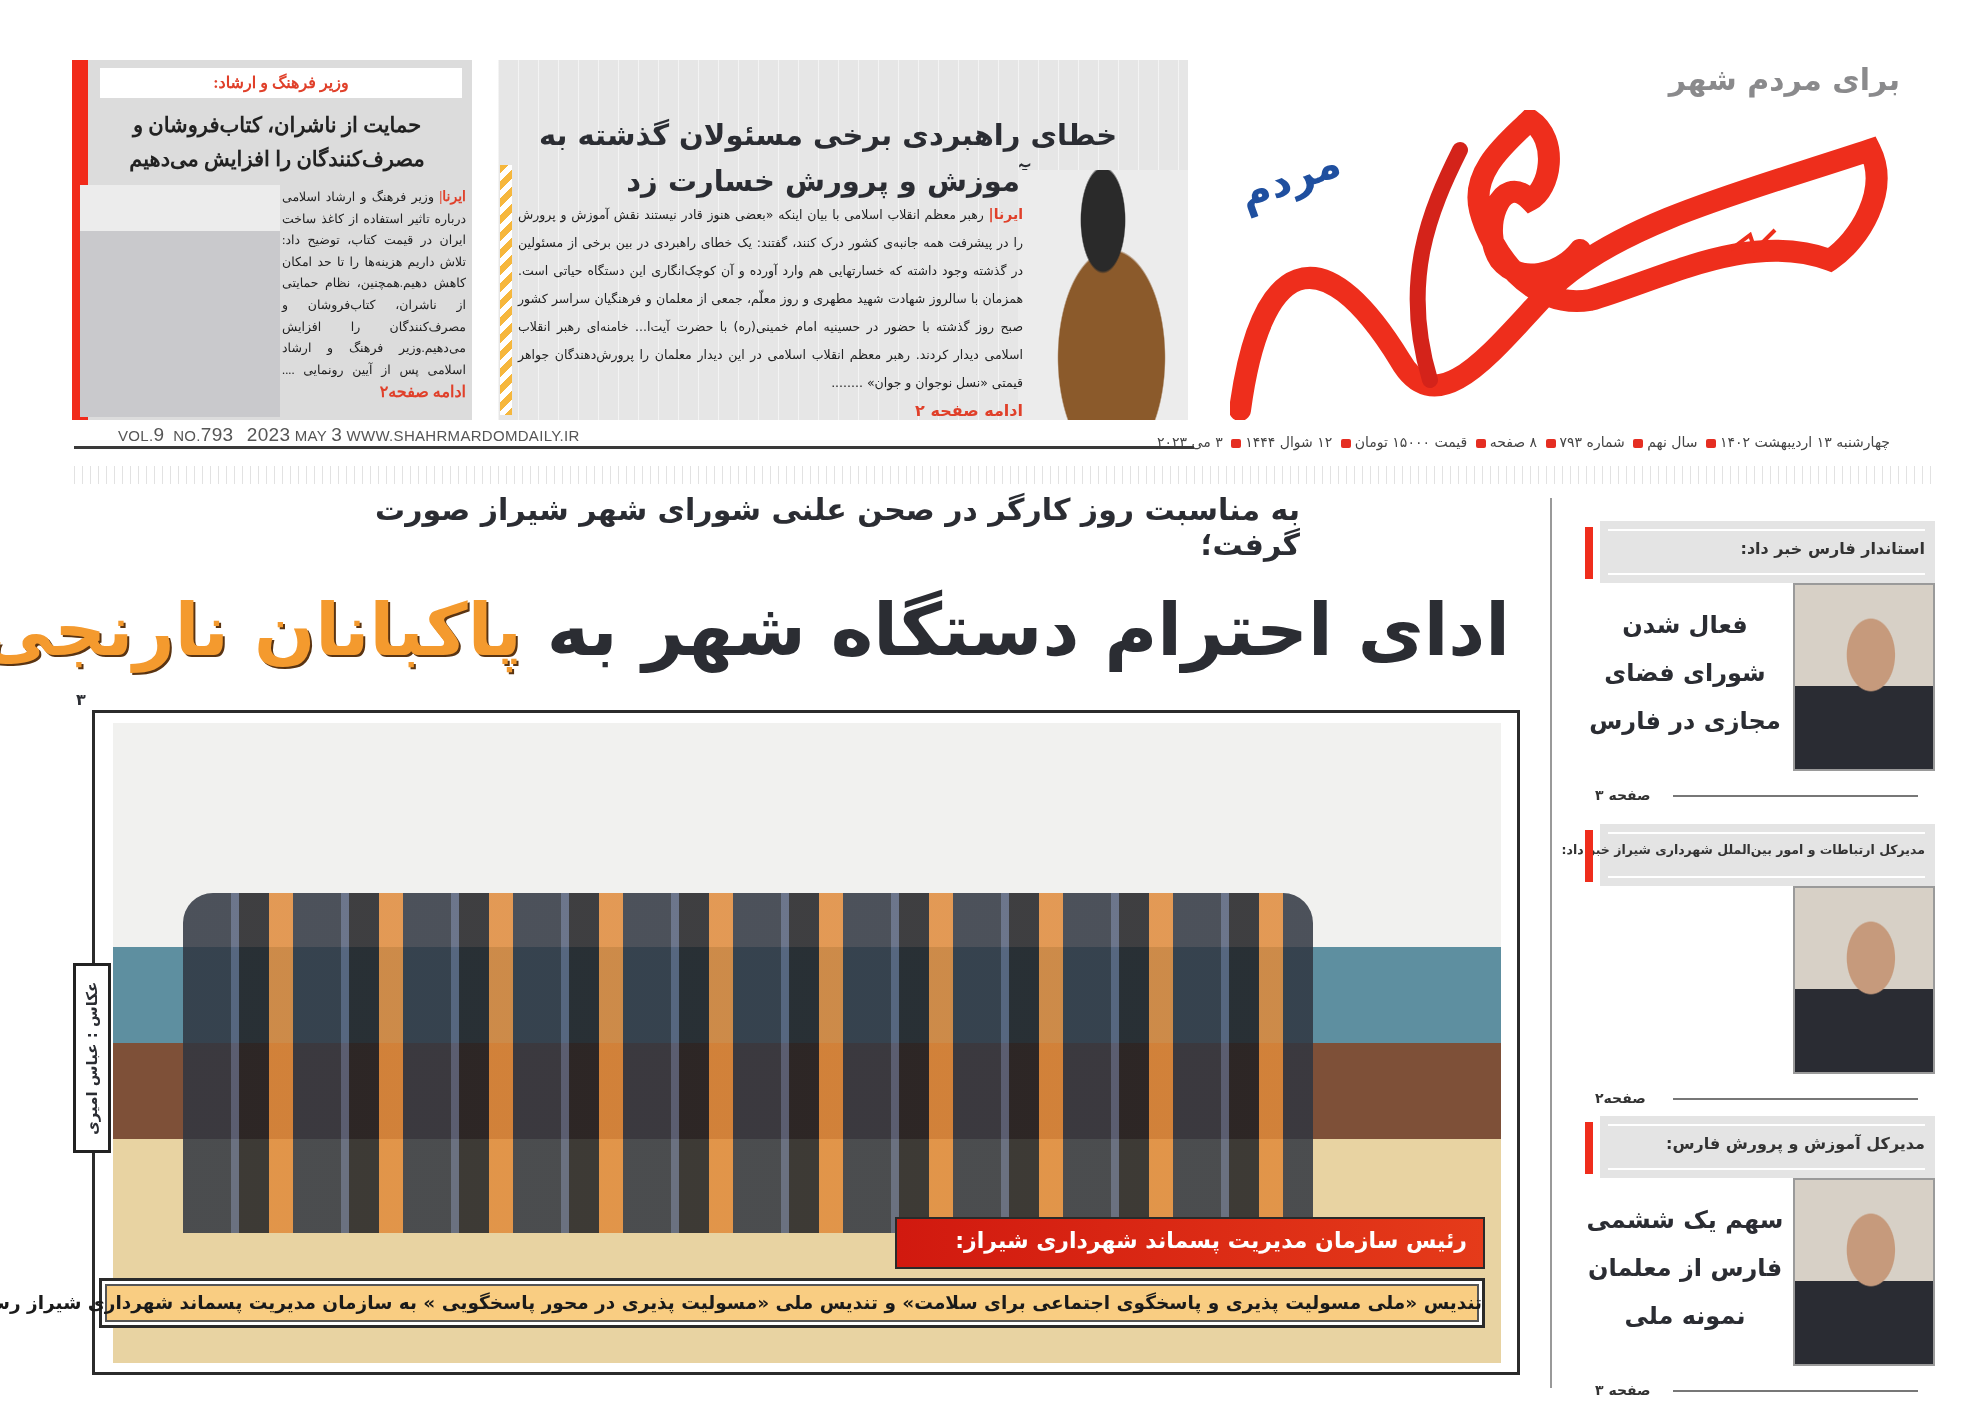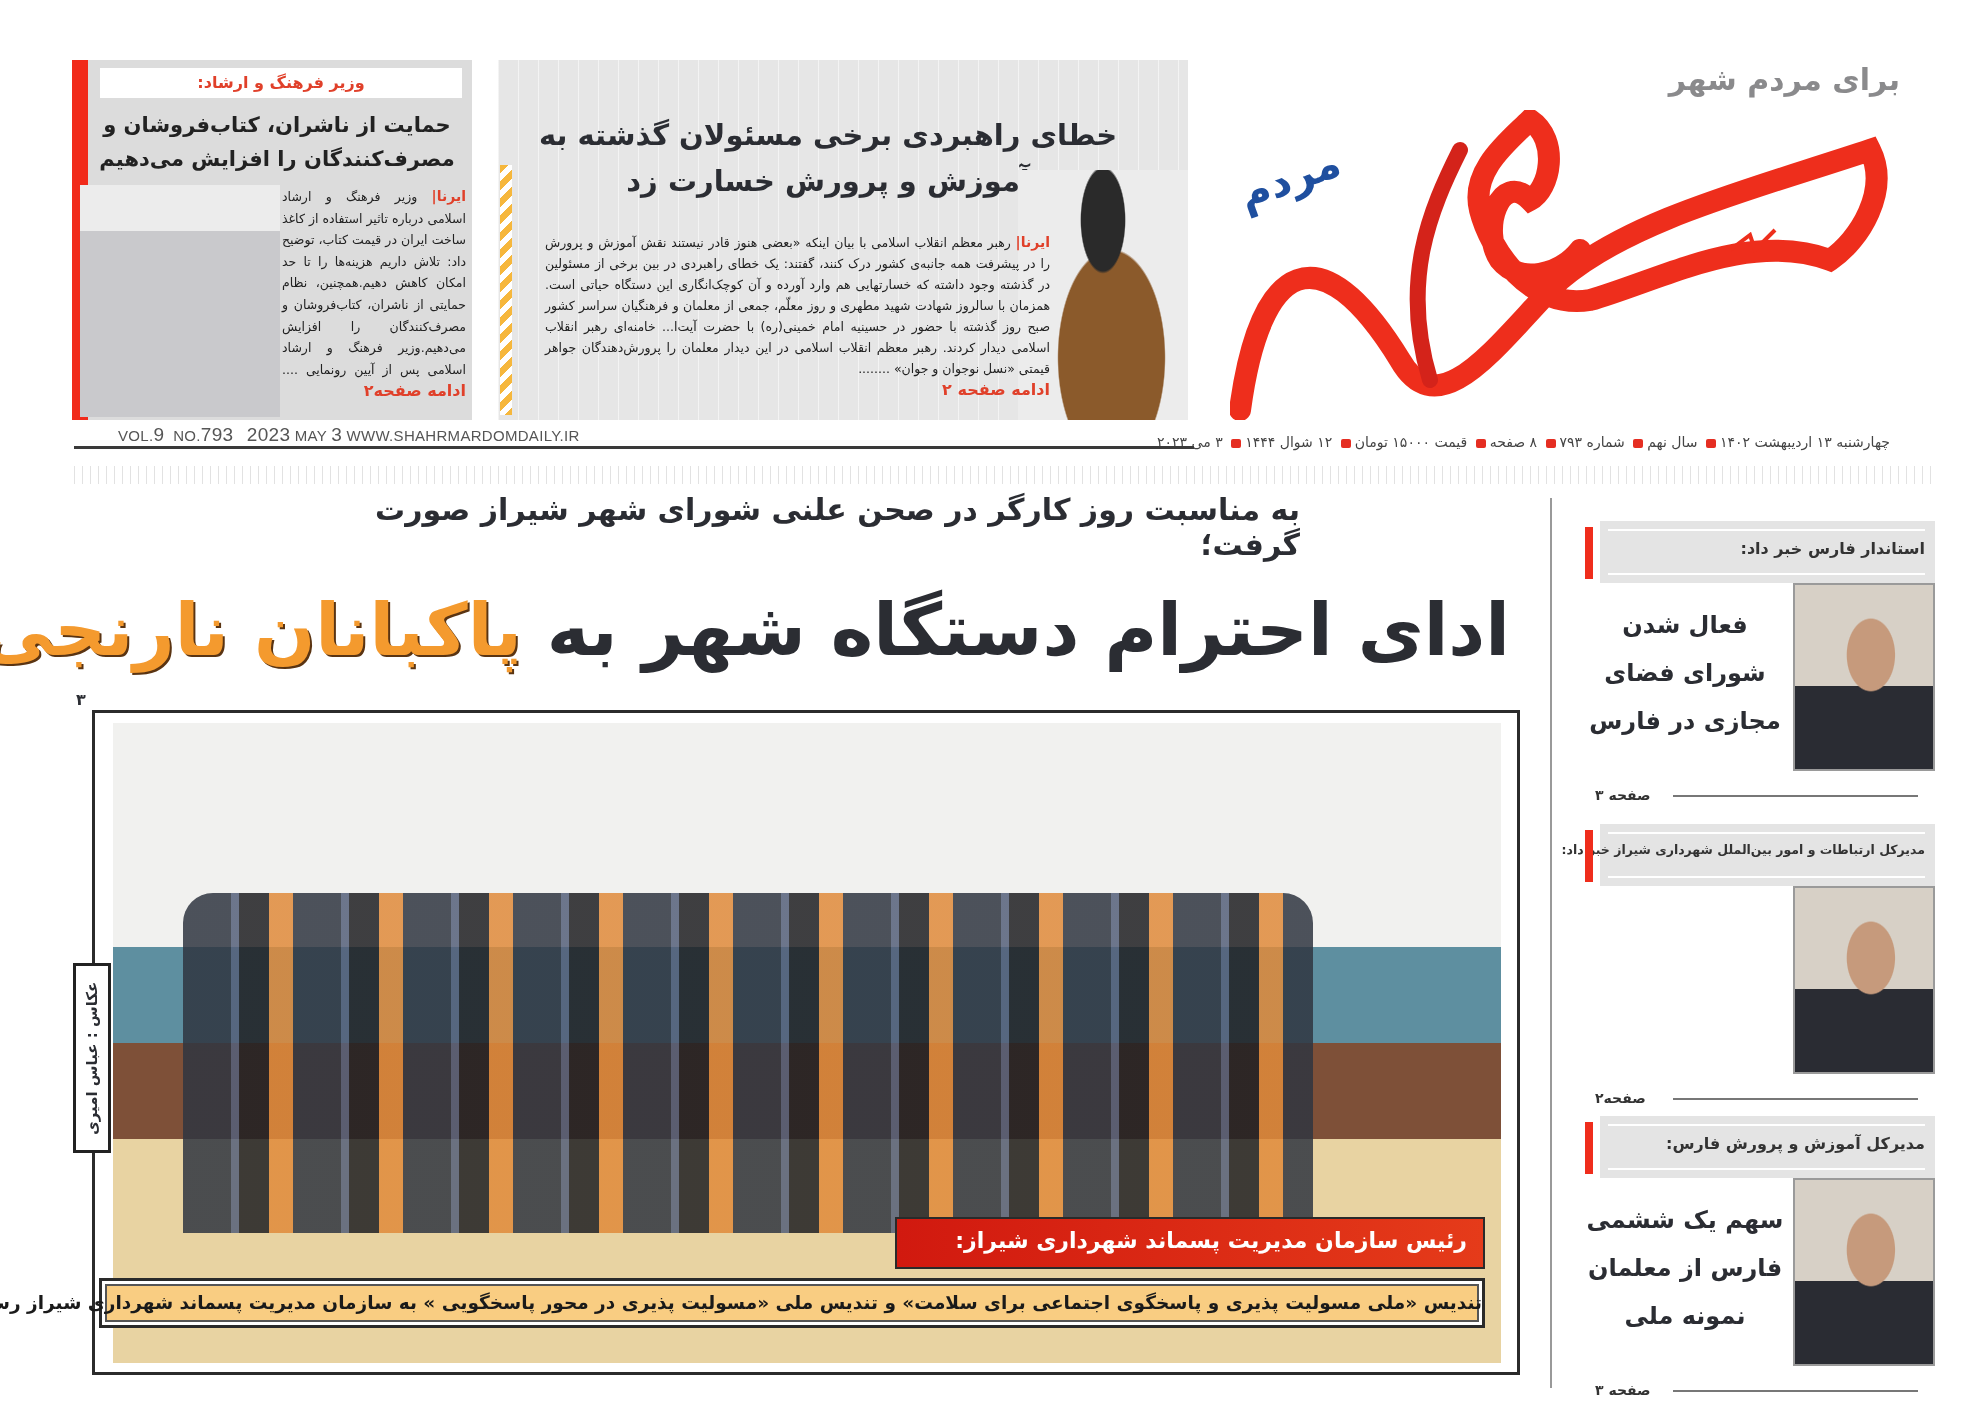--- a/index.html
+++ b/index.html
@@ -13,42 +13,42 @@
   .logo { left: 1230px; top: 110px; width: 700px; height: 310px; }
   .dateline { left: 1250px; top: 434px; width: 640px; font-size: 14px; color: #444; text-align: right; white-space: nowrap; }
   .dateline .dot { display: inline-block; width: 10px; height: 9px; background: #e52e22; margin: 0 4px; vertical-align: middle; border-radius: 2px; }
   .enline { left: 74px; top: 424px; font-family: "Liberation Sans", sans-serif; font-size: 15px; color: #555; letter-spacing: .3px; white-space: nowrap; margin-left: 44px; }
   .enline .big { font-size: 19px; }
   .enrule { left: 74px; top: 446px; width: 1120px; height: 3px; background: #3a3a3a; }
   .stripe { left: 74px; top: 466px; width: 1860px; height: 18px;
     background: repeating-linear-gradient(90deg, #e2e2e2 0 1px, #fff 1px 8px); }
 
   
-  .box-left { left: 72px; top: 60px; width: 400px; height: 360px; background: #dcdcdc; }
+  .box-left { left: 72px; top: 60px; width: 400px; height: 360px; background: #dcdcdc; font-family: Liberation Serif, serif; }
   .box-left .redbar { position: absolute; left: 0; top: 0; width: 16px; height: 360px; background: #f12a1a; }
   .kicker { position: absolute; background: #fff; color: #e0402a; font-weight: bold; text-align: center; }
   .box-left .kicker { left: 28px; top: 8px; width: 362px; height: 30px; font-size: 16px; line-height: 30px; }
   .box-left .headline { position: absolute; left: 20px; top: 48px; width: 370px; text-align: center; font-size: 21px; font-weight: bold; line-height: 34px; color: #222; }
   .box-left .photo { position: absolute; left: 8px; top: 125px; width: 200px; height: 232px;
     background: linear-gradient(180deg,#ececec 0 20%, #c9c9cc 20% 100%); }
   .box-left .body { position: absolute; left: 210px; top: 126px; width: 184px; font-size: 12.5px; line-height: 21.6px; text-align: justify; color: #222; }
   .src { color: #e0402a; font-weight: bold; font-size: 14px; }
   .cont { color: #e0402a; font-weight: bold; font-size: 16px; }
 
   
   .box-center { left: 498px; top: 60px; width: 690px; height: 360px; background: #e6e6e6;
     background-image: repeating-linear-gradient(90deg, rgba(255,255,255,.55) 0 1px, transparent 1px 20px); }
   .box-center .kicker { left: 30px; top: 12px; width: 642px; height: 32px; font-size: 16px; line-height: 32px; }
   .box-center .headline { position: absolute; left: 30px; top: 52px; width: 600px; text-align: center; font-size: 29px; font-weight: bold; line-height: 46px; color: #2b2d33; }
   .box-center .hazard { position: absolute; left: 2px; top: 105px; width: 12px; height: 250px;
     background: repeating-linear-gradient(135deg, #f6b73c 0 6px, #fff 6px 12px); }
   .box-center .photo { position: absolute; left: 520px; top: 110px; width: 170px; height: 250px;
     background: radial-gradient(ellipse at 50% 20%, #2a2a2a 0 18%, transparent 19%),
                 radial-gradient(ellipse at 55% 75%, #8b5a2b 0 40%, transparent 41%), #ececec; }
-  .box-center .body { position: absolute; left: 20px; top: 172px; width: 505px; font-size: 12.5px; line-height: 21px; text-align: justify; color: #222; margin-left: 27px; }
+  .box-center .body { position: absolute; left: 20px; top: 140px; width: 505px; font-size: 12.5px; line-height: 28px; text-align: justify; color: #222; }
 
   
   .superhead { left: 300px; top: 492px; width: 1000px; text-align: right; font-size: 30px; font-weight: bold; color: #2b2d33; }
   .mainhead { left: 70px; top: 580px; width: 1440px; text-align: right; font-size: 72px; font-weight: bold; color: #2b2d33; line-height: 100px; white-space: nowrap; letter-spacing: -1px; }
   .mainhead .hl { color: #f49a2e; text-shadow: 2px 2px 0 #5a3412; }
   .pagenum { left: 76px; top: 690px; font-size: 16px; font-weight: bold; }
   .vrule { left: 1550px; top: 498px; width: 2px; height: 890px; background: #999; }
 
   
   .mainframe { left: 92px; top: 710px; width: 1428px; height: 665px; border: 3px solid #2b2b2b; background: #fff; }

